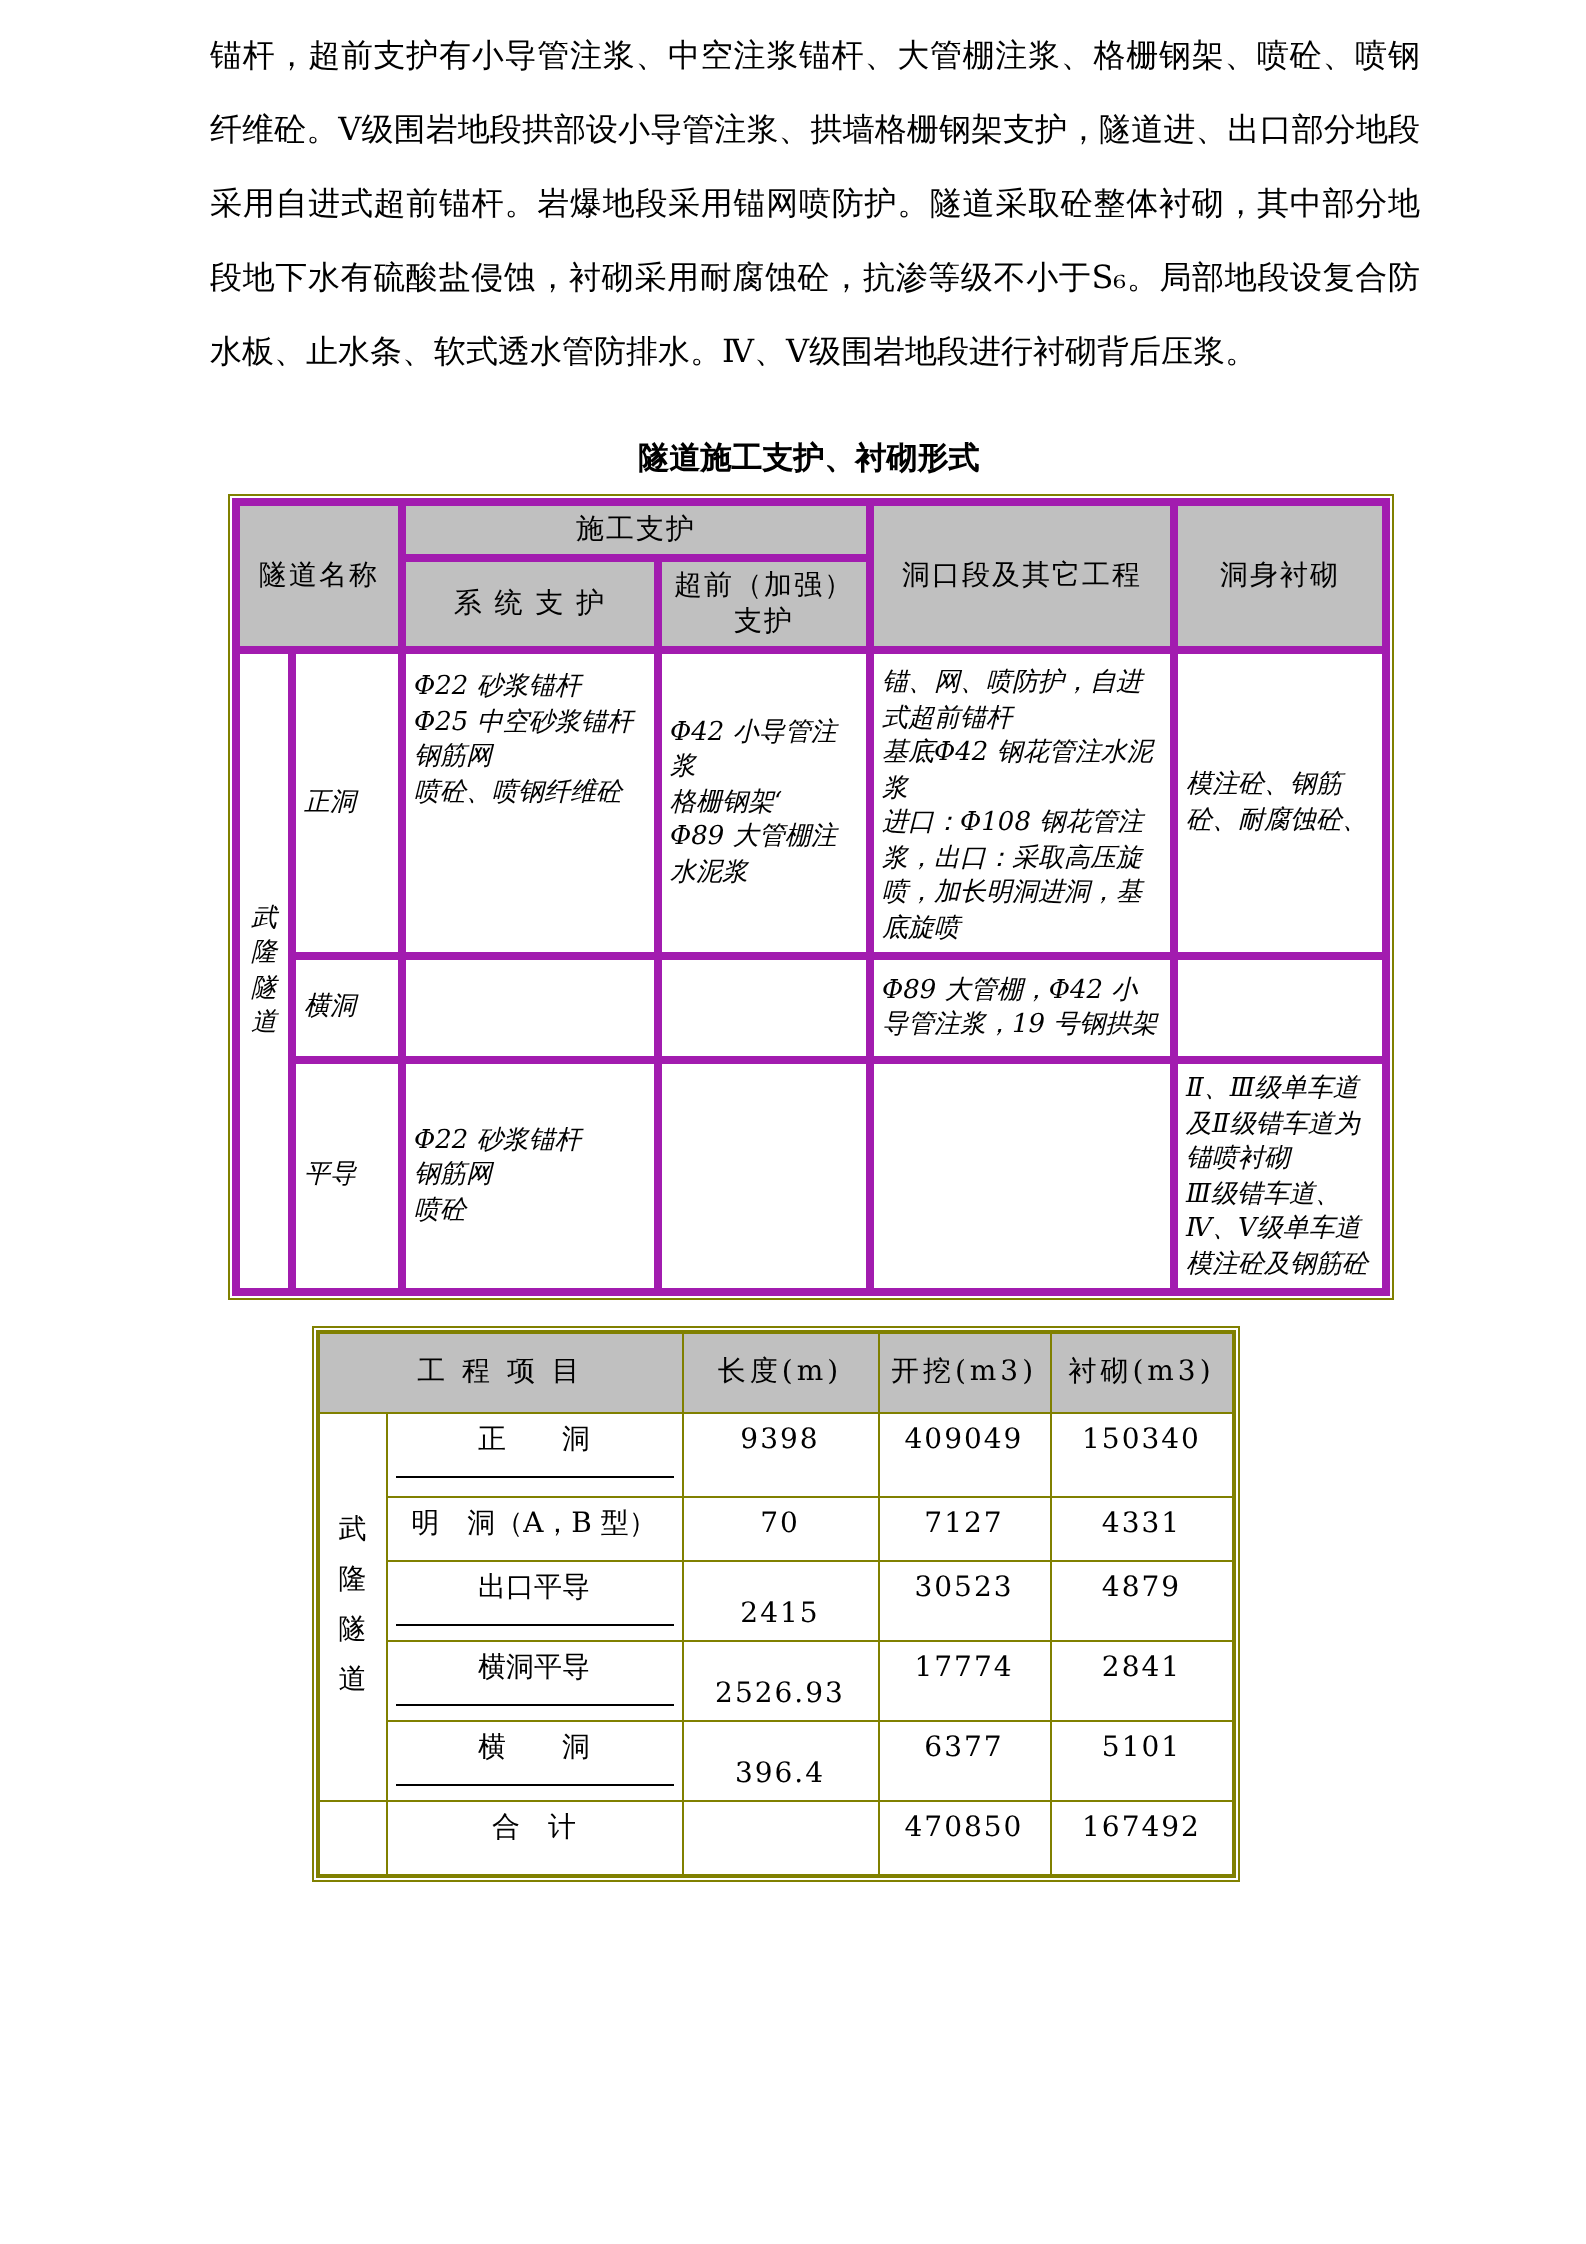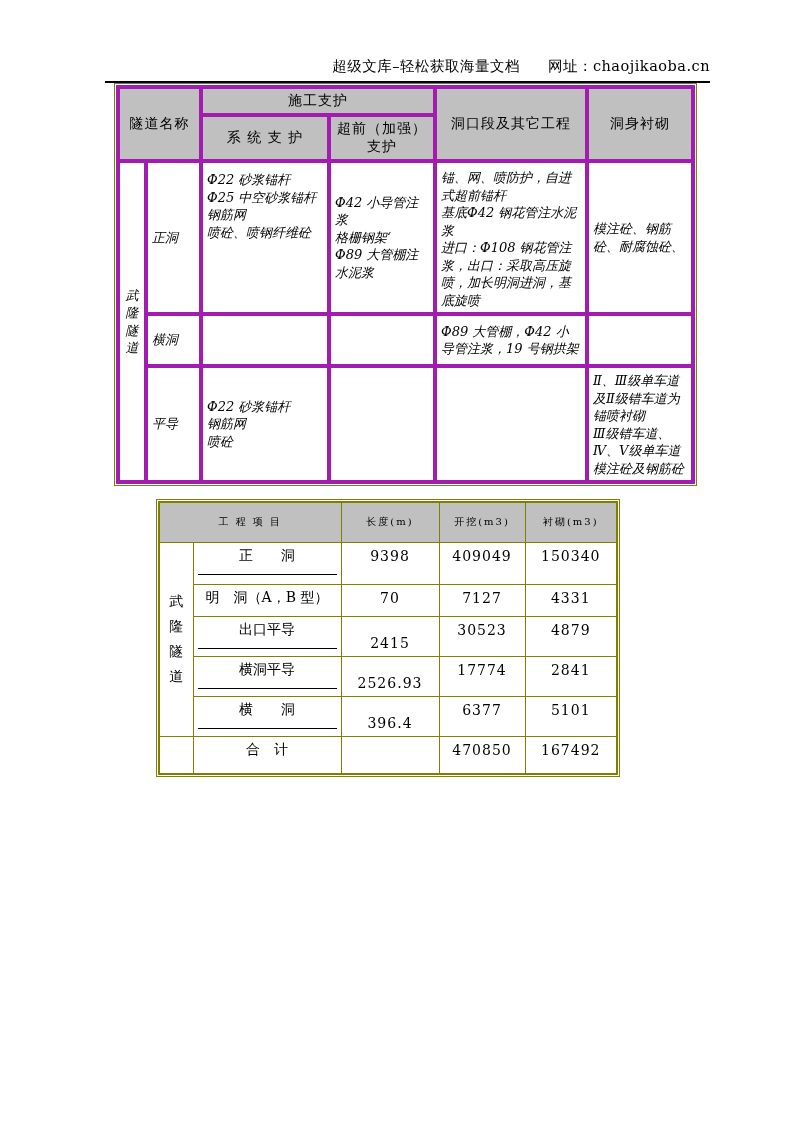--- a/index.html
+++ b/index.html
@@ -46,45 +46,44 @@
   .sec-heading{
     font-family:"Liberation Sans","DejaVu Sans",sans-serif;
     font-weight:bold;font-size:16.5px;margin:0 0 0 20px;
   }
   .sec5-heading{margin-top:36px;}
   
   .t2-frame{margin:9px 0 0 51px;}
   .t2{border:2px solid #808000;}
   .t2 th,.t2 td{border:1px solid #808000;font-weight:normal;}
   .t2 th{
-    background:#c0c0c0;font-size:10px;text-align:center;padding:8px 2px;
+    background:#c0c0c0;font-size:14px;text-align:center;padding:8px 2px;
     letter-spacing:2px;
   }
   .t2 td{font-size:14px;padding:2px 4px;}
   .t2 .num{text-align:center;vertical-align:top;padding-top:5px;letter-spacing:1px;}
   .t2 .num.low{vertical-align:bottom;padding-bottom:5px;}
   .t2 .item-cell{text-align:center;vertical-align:top;padding-top:4px;}
   .t2 .item-cell .u{
     display:block;border-bottom:1.5px solid #000;padding-bottom:9px;
   }
   .t2 .vtunnel{font-size:14px;line-height:25px;}
 </style>
 </head>
 <body>
 
 <div class="content">
 
   
-  <div class="doc-header">
-    <span>超级文库–轻松获取海量文档</span><span class="sep"></span><span>网址：chaojikaoba.cn</span>
-  </div>
-
-  
-
-  
+
+  
+  <p class="para first">锚杆，超前支护有小导管注浆、中空注浆锚杆、大管棚注浆、格栅钢架、喷砼、喷钢纤维砼。Ⅴ级围岩地段拱部设小导管注浆、拱墙格栅钢架支护，隧道进、出口部分地段采用自进式超前锚杆。岩爆地段采用锚网喷防护。隧道采取砼整体衬砌，其中部分地段地下水有硫酸盐侵蚀，衬砌采用耐腐蚀砼，抗渗等级不小于S₆。局部地段设复合防水板、止水条、软式透水管防排水。Ⅳ、Ⅴ级围岩地段进行衬砌背后压浆。</p>
+
+  
+  <div class="t1-title">隧道施工支护、衬砌形式</div>
 
   
   <div class="tbl-frame t1-frame">
     <table class="t1">
       <colgroup>
         <col style="width:28px">
           <col style="width:55px">
           <col style="width:128px">
         <col style="width:106px">
           <col style="width:152px">

